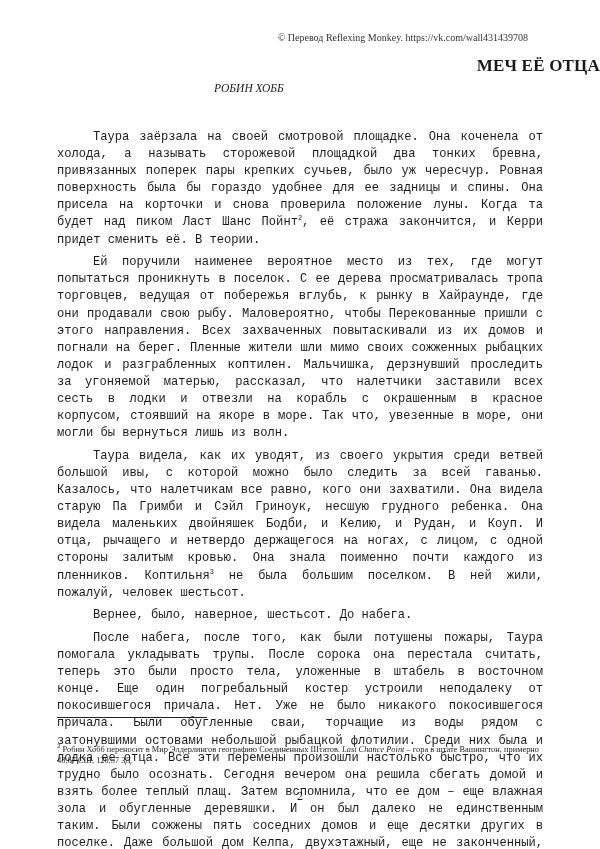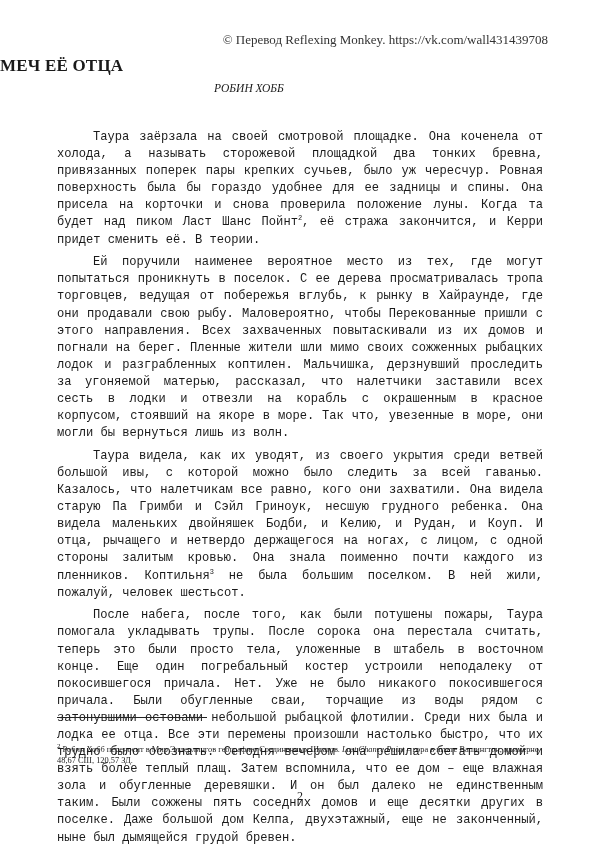--- a/index.html
+++ b/index.html
@@ -1,19 +1,19 @@
 <!DOCTYPE html>
 <html><head>
 <meta charset="utf-8">
 <style>
   html, body { margin: 0; padding: 0; background: #ffffff; }
   body { width: 600px; height: 849px; position: relative; overflow: hidden;
          font-family: "Liberation Serif", "DejaVu Serif", serif; color: #1a1a1a; }
-  .header-note { position: absolute; top: 32px; right: 52px; font-size: 13px; color: #333; }
-  .title { position: absolute; top: 56px; left: 0; width: 600px; text-align: left;
+  .header-note { position: absolute; top: 32px; right: 72px; font-size: 10px; color: #333; }
+  .title { position: absolute; top: 56px; left: 0; width: 600px; text-align: right;
            font-weight: bold; font-size: 17px; letter-spacing: 0.2px; }
   .author { position: absolute; top: 82px; left: 0; width: 498px; text-align: center;
             font-style: italic; font-size: 11.5px; }
   .body { position: absolute; top: 129px; left: 57px; width: 486px; font-size: 12.1px; line-height: 17.1px; }
   .body p { margin: 0 0 5.6px 0; text-indent: 36px; text-align: justify; font-family: Liberation Mono, monospace; }
   sup { font-size: 7px; vertical-align: super; line-height: 0; }
   .fn-rule { position: absolute; top: 717px; left: 57px; width: 150px; border-top: 1px solid #222; }
   .footnotes { position: absolute; top: 721px; left: 57px; width: 490px; font-size: 8.4px; line-height: 11.4px; margin-top: 23px; }
   .footnotes p { margin: 0; }
   .page-num { position: absolute; top: 789px; left: 0; width: 600px; text-align: center; font-size: 12px; }
@@ -22,20 +22,21 @@
 <body>
 
 <div class="header-note">© Перевод Reflexing Monkey. https://vk.com/wall431439708</div>
 <div class="title">МЕЧ ЕЁ ОТЦА</div>
 <div class="author">РОБИН ХОББ</div>
 
 <div class="body">
   <p><span>Таура заёрзала на своей смотровой площадке. Она коченела от холода, а называть сторожевой площадкой два тонких бревна, привязанных поперек пары крепких сучьев, было уж чересчур. Ровная поверхность была бы гораздо удобнее для ее задницы и спины. Она присела на корточки и снова проверила положение луны. Когда та будет над пиком Ласт Шанс Пойнт</span><sup>2</sup><span>, её стража закончится, и Керри придет сменить её. В теории.</span></p>
   <p><span>Ей поручили наименее вероятное место из тех, где могут попытаться проникнуть в поселок. С ее дерева просматривалась тропа торговцев, ведущая от побережья вглубь, к рынку в Хайраунде, где они продавали свою рыбу. Маловероятно, чтобы Перекованные пришли с этого направления. Всех захваченных повытаскивали из их домов и погнали на берег. Пленные жители шли мимо своих сожженных рыбацких лодок и разграбленных коптилен. Мальчишка, дерзнувший проследить за угоняемой матерью, рассказал, что налетчики заставили всех сесть в лодки и отвезли на корабль с окрашенным в красное корпусом, стоявший на якоре в море. Так что, увезенные в море, они могли бы вернуться лишь из волн.</span></p>
   <p><span>Таура видела, как их уводят, из своего укрытия среди ветвей большой ивы, с которой можно было следить за всей гаванью. Казалось, что налетчикам все равно, кого они захватили. Она видела старую Па Гримби и Сэйл Гриноук, несшую грудного ребенка. Она видела маленьких двойняшек Бодби, и Келию, и Рудан, и Коуп. И отца, рычащего и нетвердо держащегося на ногах, с лицом, с одной стороны залитым кровью. Она знала поименно почти каждого из пленников. Коптильня</span><sup>3</sup><span> не была большим поселком. В ней жили, пожалуй, человек шестьсот.</span></p>
+  <p><span>Вернее, было, наверное, шестьсот. До набега.</span></p>
   <p><span>После набега, после того, как были потушены пожары, Таура помогала укладывать трупы. После сорока она перестала считать, теперь это были просто тела, уложенные в штабель в восточном конце. Еще один погребальный костер устроили неподалеку от покосившегося причала. Нет. Уже не было никакого покосившегося причала. Были обугленные сваи, торчащие из воды рядом с затонувшими остовами небольшой рыбацкой флотилии. Среди них была и лодка ее отца. Все эти перемены произошли настолько быстро, что их трудно было осознать. Сегодня вечером она решила сбегать домой и взять более теплый плащ. Затем вспомнила, что ее дом – еще влажная зола и обугленные деревяшки. И он был далеко не единственным таким. Были сожжены пять соседних домов и еще десятки других в поселке. Даже большой дом Келпа, двухэтажный, еще не законченный, ныне был дымящейся грудой бревен.</span></p>
   <p><span>Она передвинулась и почувствовала, как что-то уткнулось в зад. Она уселась на свой свисток, свисающий на шнурке. Совет выдал ей дубинку и свисток, чтобы она дула в него, если заметит, что кто-нибудь приближается. Два сильных свиста призвали бы крепких</span></p>
 </div>
 
 <div class="fn-rule"></div>
 <div class="footnotes">
   <p><sup>2</sup><span> Робин Хобб переносит в Мир Элдерлингов географию Соединенных Штатов. </span><i>Last Chance Point</i><span> – гора в штате Вашингтон, примерно 48,67 СШ, 120,57 ЗД.</span></p>
 </div>
 
 <div class="page-num">2</div>

